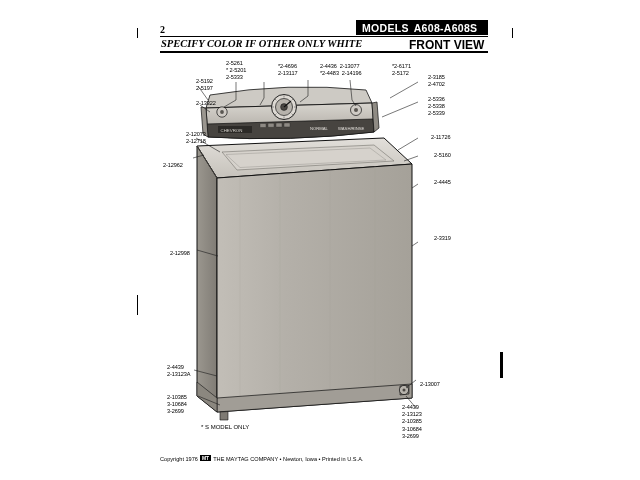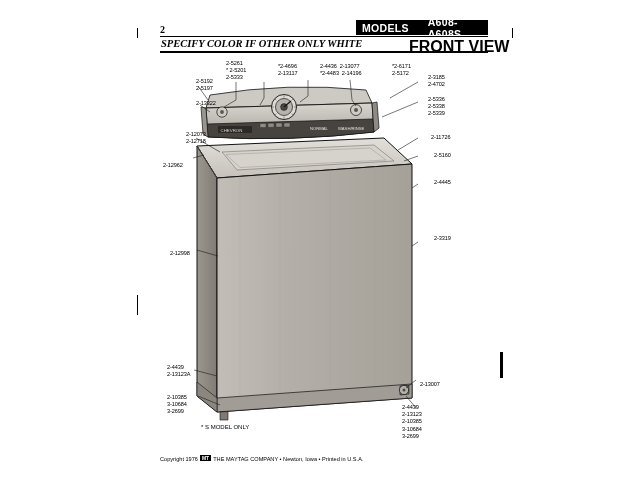--- a/index.html
+++ b/index.html
@@ -41,21 +41,21 @@
     color: #fff;
     font-family: "Liberation Sans", sans-serif;
     font-weight: bold;
     font-size: 10.5px;
     letter-spacing: 0.3px;
     display: flex;
     align-items: center;
     padding-left: 6px;
     box-sizing: border-box;
   }
-  .models-bar .mlabel { margin-right: 19px; }
+  .models-bar .mlabel { margin-right: 5px; }
 
   .rule-top {
     position: absolute;
     left: 160px;
     top: 36px;
     width: 328px;
     height: 1px;
     background: #000;
   }
   .rule-bot {
@@ -75,21 +75,21 @@
     font-weight: bold;
     font-size: 10.5px;
     color: #000;
   }
   .frontview {
     position: absolute;
     left: 409px;
     top: 38px;
     font-family: "Liberation Sans", sans-serif;
     font-weight: bold;
-    font-size: 16px;
+    font-size: 12px;
     color: #000;
   }
 
   
   .mark {
     position: absolute;
     background: #000;
   }
   .mark-v { width: 1px; height: 12px; }
 

